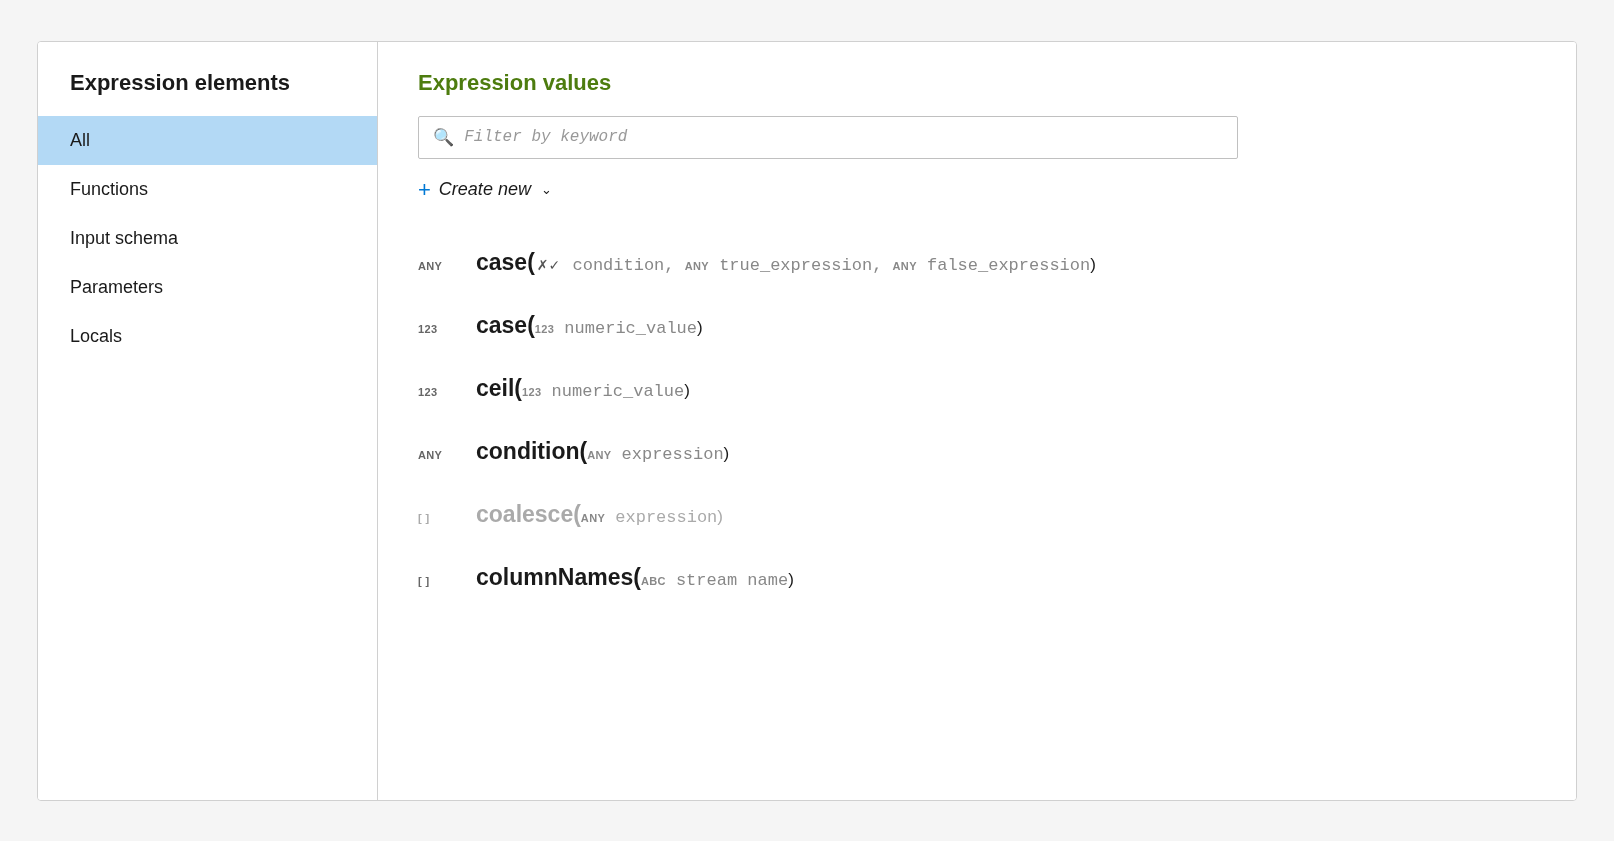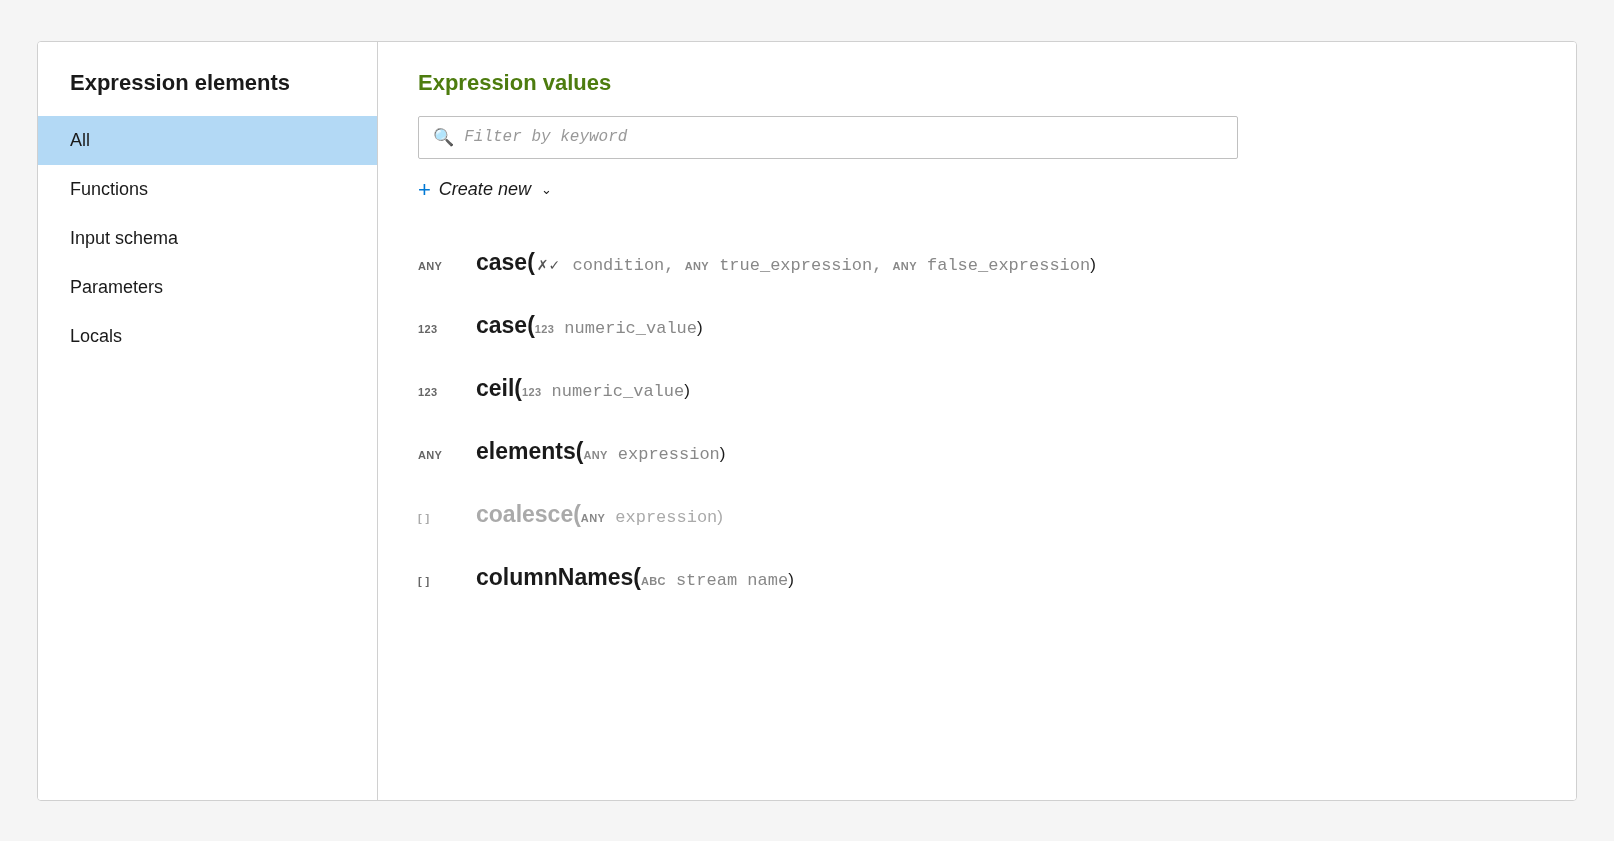--- a/index.html
+++ b/index.html
@@ -267,21 +267,21 @@
       <div class="function-item">
         <span class="type-badge">123</span>
         <span class="function-signature">
           <span class="function-name">ceil(</span><span class="param-type">123</span><span class="param-name"> numeric_value</span><span class="function-params">)</span>
         </span>
       </div>
 
       <div class="function-item">
         <span class="type-badge">ANY</span>
         <span class="function-signature">
-          <span class="function-name">elements(</span><span class="param-type">ANY</span><span class="param-name"> expression</span><span class="function-params">)</span>
+          <span class="function-name">condition(</span><span class="param-type">ANY</span><span class="param-name"> expression</span><span class="function-params">)</span>
         </span>
       </div>
 
       <div class="function-item func-greyed">
         <span class="type-badge">[ ]</span>
         <span class="function-signature">
           <span class="function-name">coalesce(</span><span class="param-type">ANY</span><span class="param-name"> expression</span><span class="function-params">)</span>
         </span>
       </div>
 

